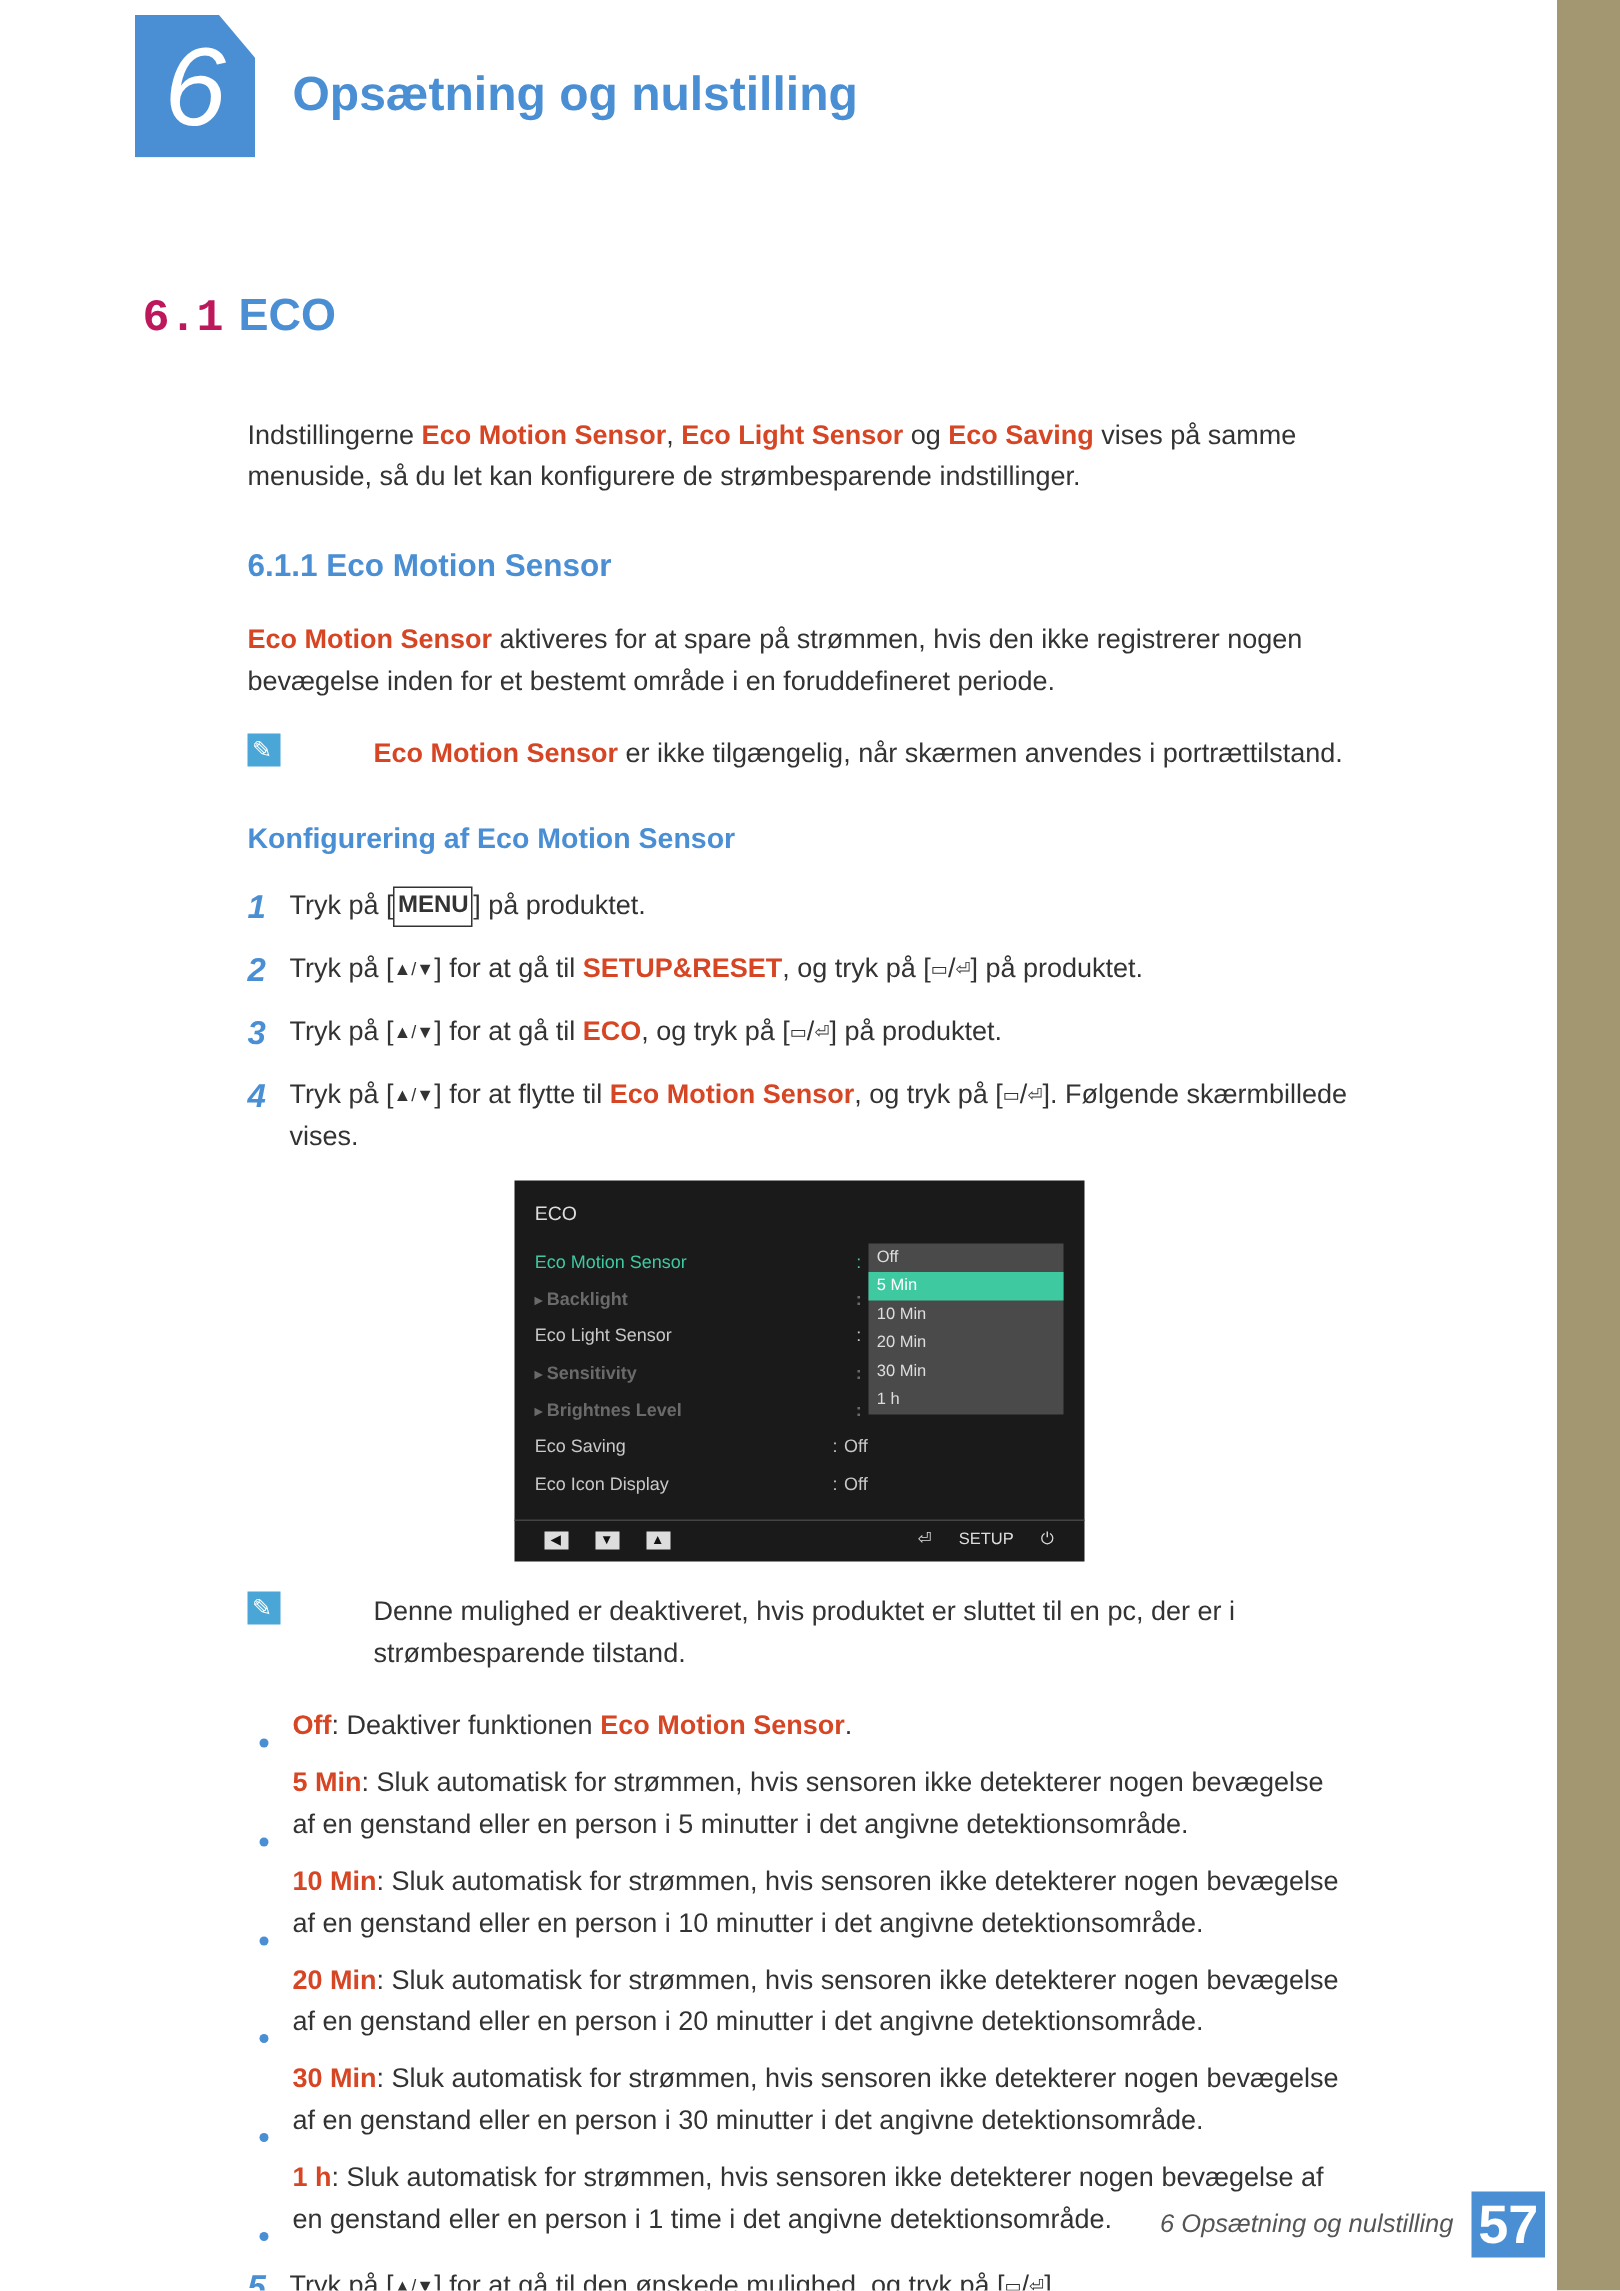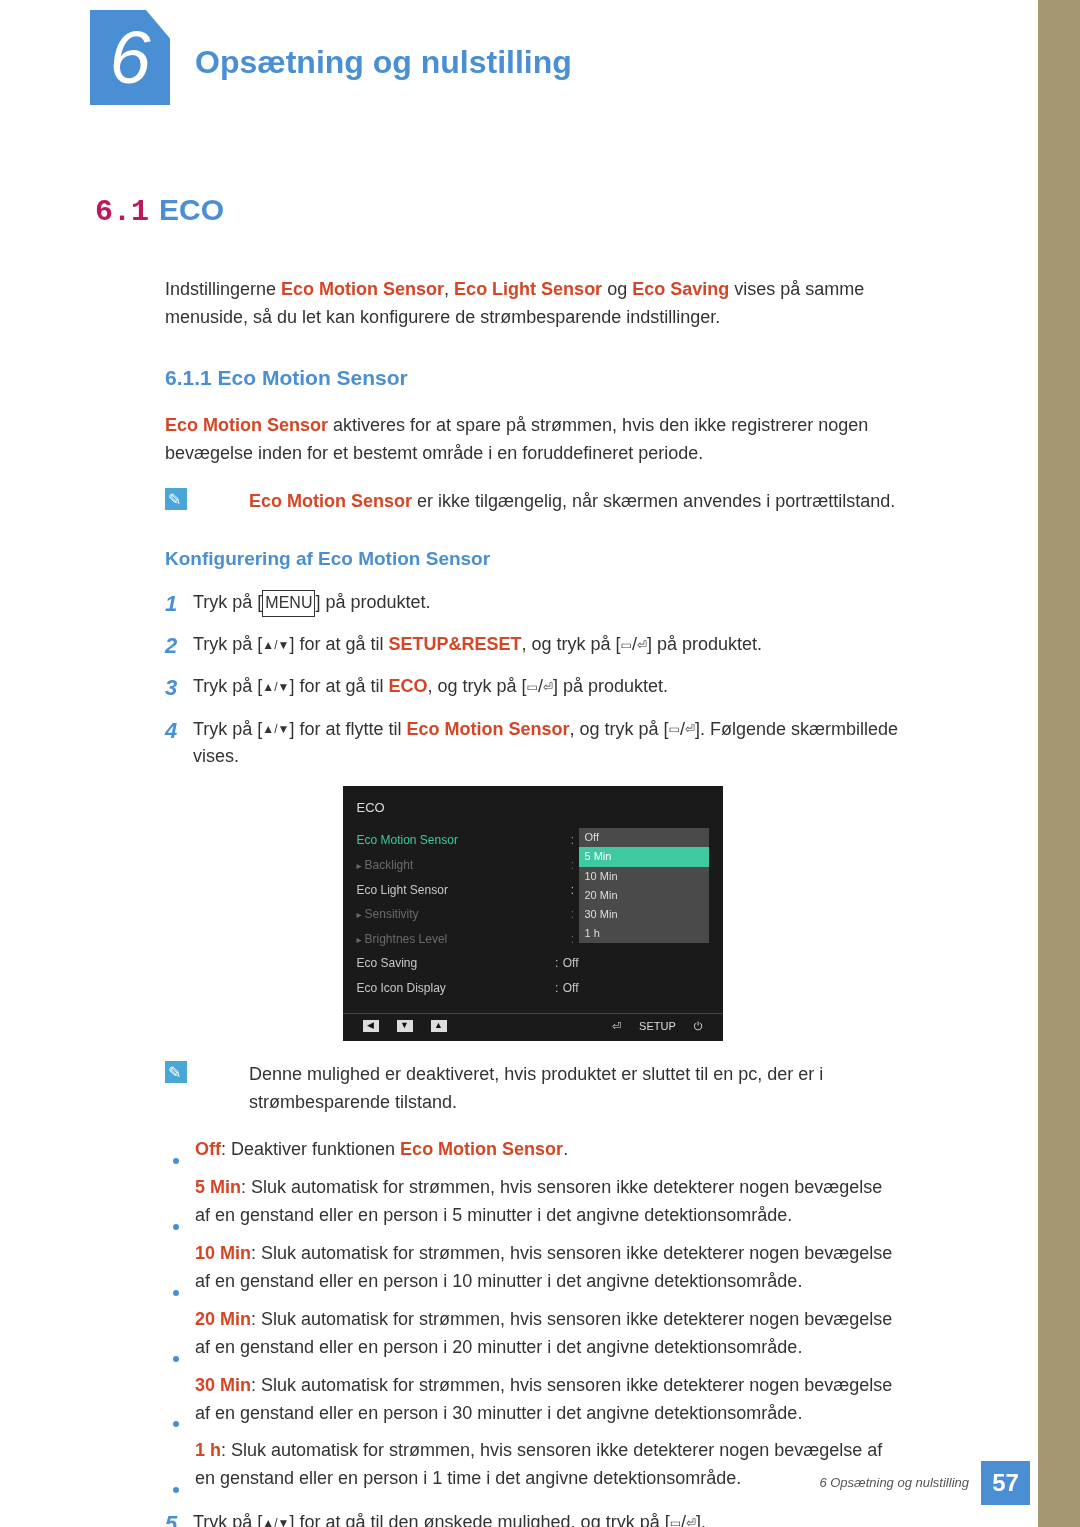--- a/index.html
+++ b/index.html
@@ -115,21 +115,21 @@
     font-size: 22px;
     color: #4a8fd4;
     font-weight: bold;
     width: 28px;
     flex-shrink: 0;
   }
   .step-text { padding-top: 2px; flex: 1; }
   .key-box {
     border: 1px solid #333;
     padding: 0 2px;
-    font-weight: normal;
+    font-weight: bold;
     display: inline-block;
     font-size: 16px;
     vertical-align: middle;
   }
   .sym { display: inline-block; font-size: 12px; vertical-align: middle; }
   .osd {
     width: 380px;
     background: #1a1a1a;
     margin: 15px auto 15px auto;
     padding: 8px 0 0 0;
@@ -146,21 +146,21 @@
     padding: 0 14px 12px 14px;
   }
   .osd-left { flex: 1; }
   .osd-row {
     display: flex;
     align-items: center;
     padding: 3px 0;
     font-size: 12px;
   }
   .osd-row.selected { color: #3ec9a0; }
-  .osd-row.dim { color: #6a6a6a; }
+  .osd-row.dim { color: #6a6a6a; font-weight: bold; }
   .osd-indent::before { content: "▸"; margin-right: 3px; font-size: 10px; }
   .osd-colon { width: 12px; text-align: center; }
   .osd-right {
     width: 130px;
     position: relative;
   }
   .osd-dropdown {
     background: #4a4a4a;
     border: 0;
   }
@@ -209,27 +209,27 @@
   .footer {
     position: absolute;
     bottom: 22px;
     right: 50px;
     display: flex;
     align-items: center;
   }
   .footer-text {
     color: #555;
     font-style: italic;
-    font-size: 13px;
+    font-size: 17px;
     margin-right: 12px;
   }
   .footer-badge {
     background: #4a8fd4;
     color: #fff;
-    font-size: 24px;
+    font-size: 36px;
     font-weight: bold;
     width: 49px;
     height: 44px;
     display: flex;
     align-items: center;
     justify-content: center;
   }
 </style>
 </head>
 <body>

